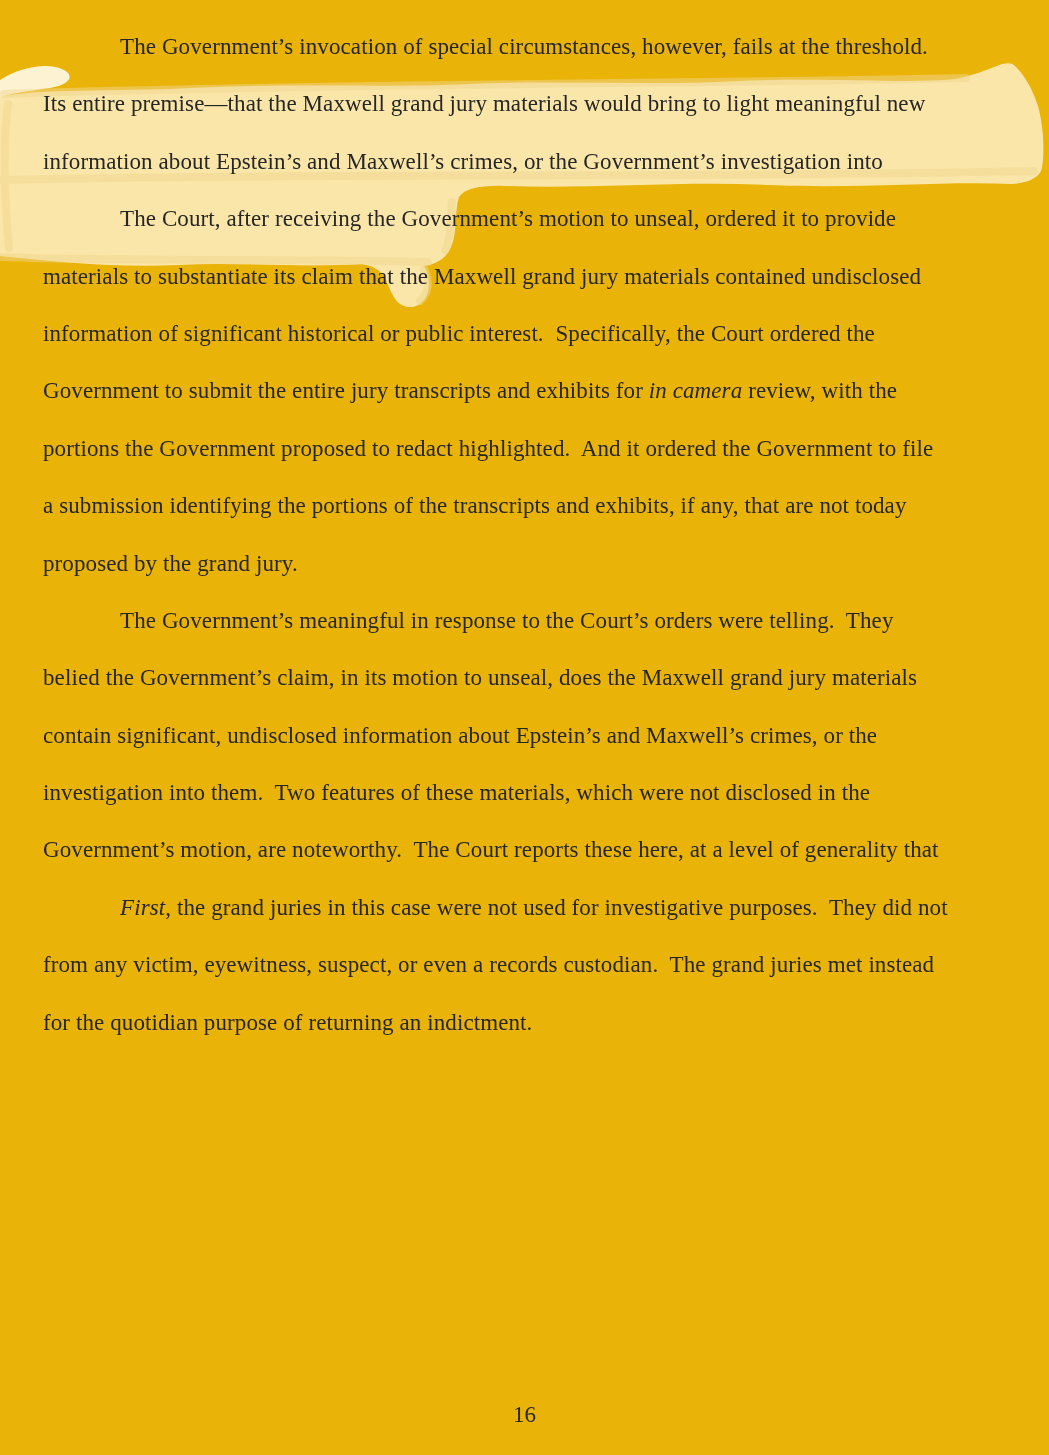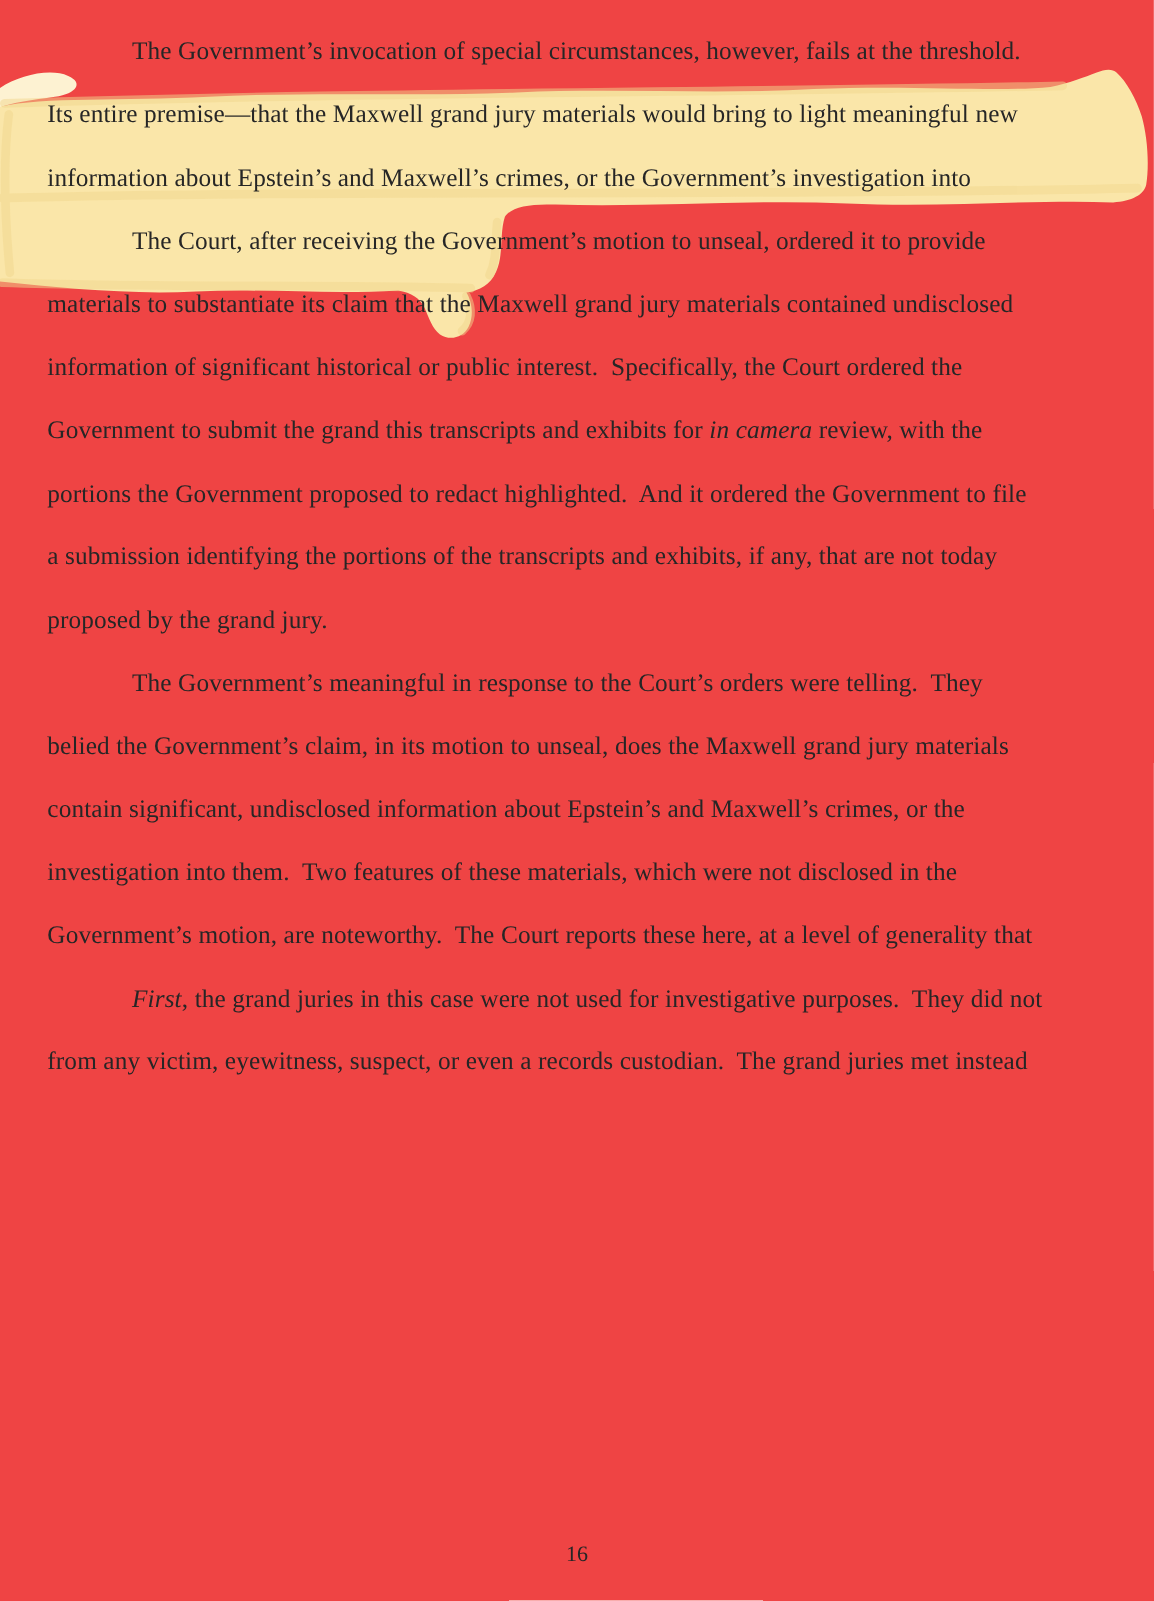--- a/index.html
+++ b/index.html
@@ -1,20 +1,20 @@
 <!DOCTYPE html>
 <html><head>
 <meta charset="utf-8">
 <style>
   html, body { margin: 0; padding: 0; background: #ffffff; }
   .page {
     position: relative;
     width: 1049px;
     height: 1455px;
-    background: #ef4444;
+    background: #eab308;
     overflow: hidden;
     font-family: "Liberation Serif", "DejaVu Serif", serif;
     color: #262626;
   }
   .highlight-svg {
     position: absolute;
     top: 0;
     left: 0;
     z-index: 0;
   }
@@ -33,21 +33,21 @@
     letter-spacing: 0.1px;
   }
   .line.indent { padding-left: 77px; }
   .it { font-style: italic; text-align: center; }
   .page-number {
     position: absolute;
     top: 1402px;
     left: 0;
     width: 100%;
     text-align: center;
-    font-size: 20px;
+    font-size: 23px;
     z-index: 1;
   }
 </style>
 </head>
 <body>
 
 <div class="page">
 
   <svg class="highlight-svg" width="1049" height="340" viewBox="0 0 1049 340" aria-hidden="true">
 
@@ -86,28 +86,29 @@
     </g>
   </svg>
 
   <div class="doc-body">
       <div class="line indent"><span>The Government’s invocation of special circumstances, however, fails at the threshold.</span></div>
       <div class="line"><span>Its entire premise—that the Maxwell grand jury materials would bring to light meaningful new</span></div>
       <div class="line"><span>information about Epstein’s and Maxwell’s crimes, or the Government’s investigation into</span></div>
       <div class="line indent"><span>The Court, after receiving the Government’s motion to unseal, ordered it to provide</span></div>
       <div class="line"><span>materials to substantiate its claim that the Maxwell grand jury materials contained undisclosed</span></div>
       <div class="line"><span>information of significant historical or public interest.  Specifically, the Court ordered the</span></div>
-      <div class="line"><span>Government to submit the grand this transcripts and exhibits for </span><span class="it">in camera</span><span> review, with the</span></div>
+      <div class="line"><span>Government to submit the entire jury transcripts and exhibits for </span><span class="it">in camera</span><span> review, with the</span></div>
       <div class="line"><span>portions the Government proposed to redact highlighted.  And it ordered the Government to file</span></div>
       <div class="line"><span>a submission identifying the portions of the transcripts and exhibits, if any, that are not today</span></div>
       <div class="line"><span>proposed by the grand jury.</span></div>
       <div class="line indent"><span>The Government’s meaningful in response to the Court’s orders were telling.  They</span></div>
       <div class="line"><span>belied the Government’s claim, in its motion to unseal, does the Maxwell grand jury materials</span></div>
       <div class="line"><span>contain significant, undisclosed information about Epstein’s and Maxwell’s crimes, or the</span></div>
       <div class="line"><span>investigation into them.  Two features of these materials, which were not disclosed in the</span></div>
       <div class="line"><span>Government’s motion, are noteworthy.  The Court reports these here, at a level of generality that</span></div>
       <div class="line indent"><span class="it">First</span><span>, the grand juries in this case were not used for investigative purposes.  They did not</span></div>
       <div class="line"><span>from any victim, eyewitness, suspect, or even a records custodian.  The grand juries met instead</span></div>
+      <div class="line"><span>for the quotidian purpose of returning an indictment.</span></div>
     </div>
 
   <div class="page-number">16</div>
 
 </div>
 
 </body></html>

